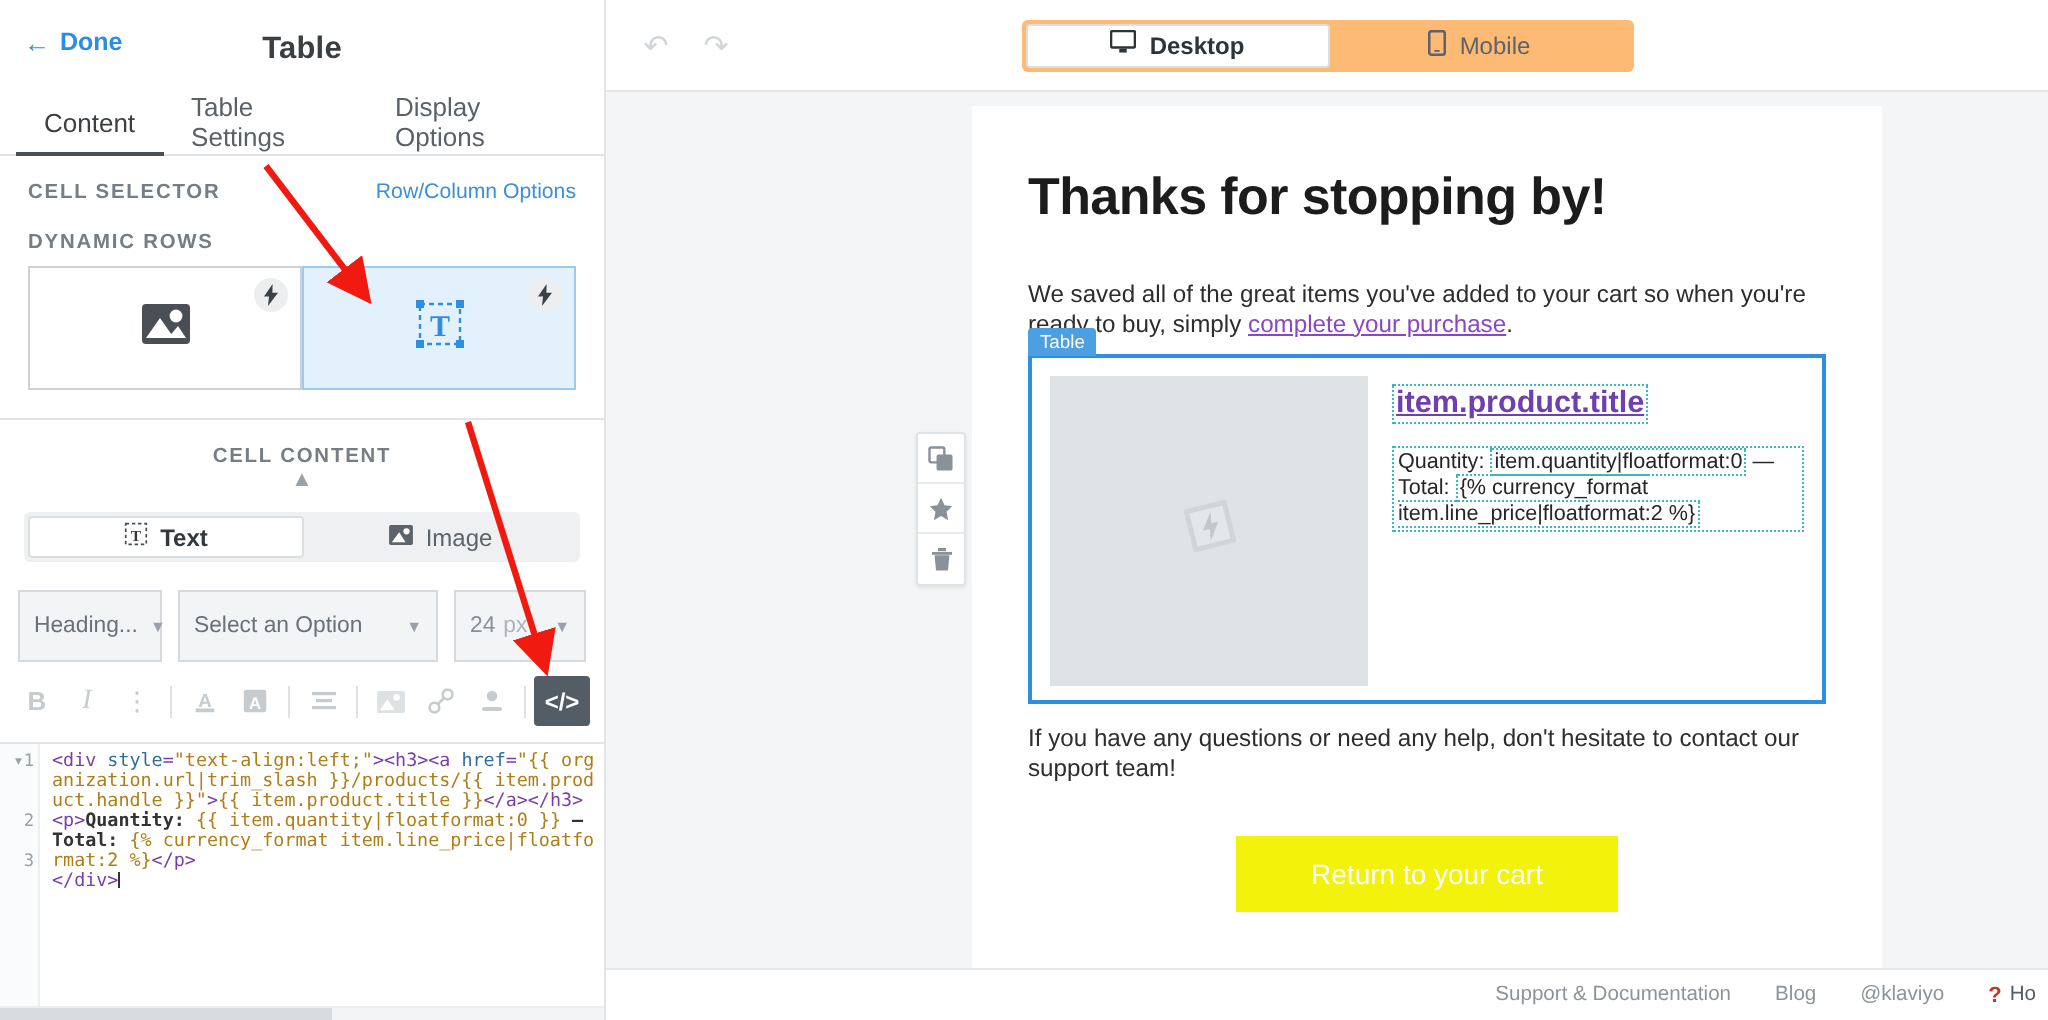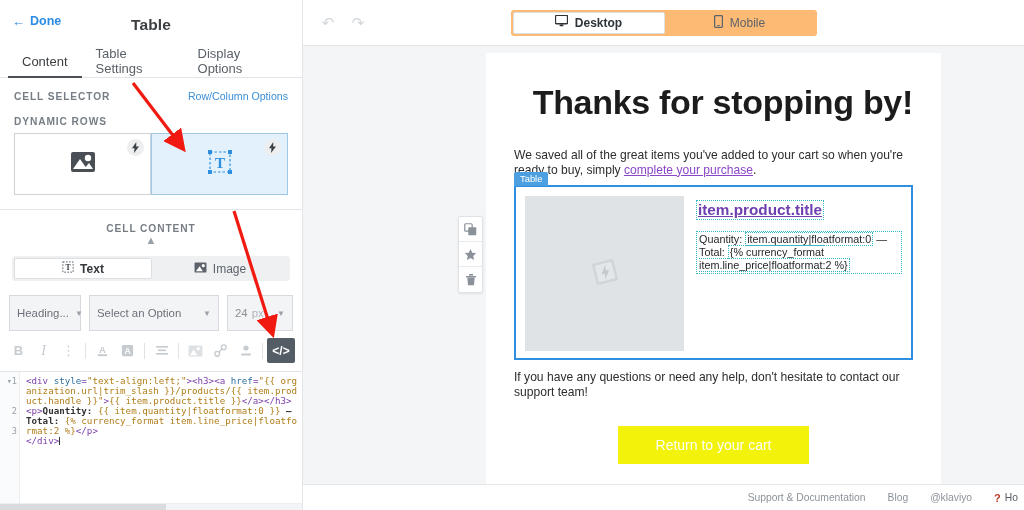--- a/index.html
+++ b/index.html
@@ -195,21 +195,21 @@
 
   .canvas-scroll {
     flex: 1; position: relative; overflow: hidden; background: #f4f5f6;
   }
   .email-shell {
     position: absolute; left: 183px; top: 7px; width: 455px; background: #fff;
     min-height: 420px;
   }
   .email-inner { padding: 30px 28px 24px 28px; }
   .email-h1 {
-    text-align: right; font-size: 34px; font-weight: bold; color: #1c1c1c;
+    text-align: left; font-size: 26px; font-weight: bold; color: #1c1c1c;
     margin: 0 0 26px 0; letter-spacing: -.3px;
   }
   .email-p {
     font-size: 12.1px; color: #2d2d2d; line-height: 14.6px; margin: 0 0 8px 0;
   }
   .email-p a { color: #8b46c8; text-decoration: underline; }
 
   .table-block {
     position: relative; border: 2px solid #2e8fe0; margin: 5px 0 10px 0;
     background: #fff; height: 175px; display: flex; padding: 9px;

